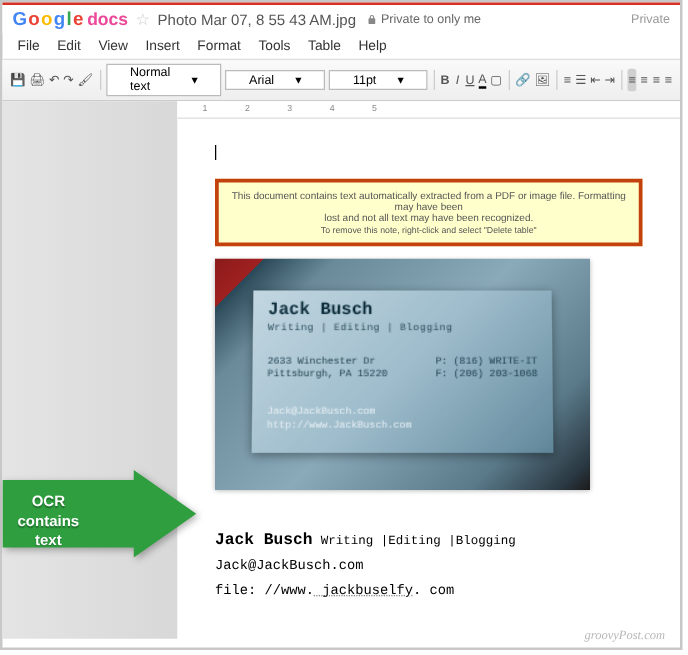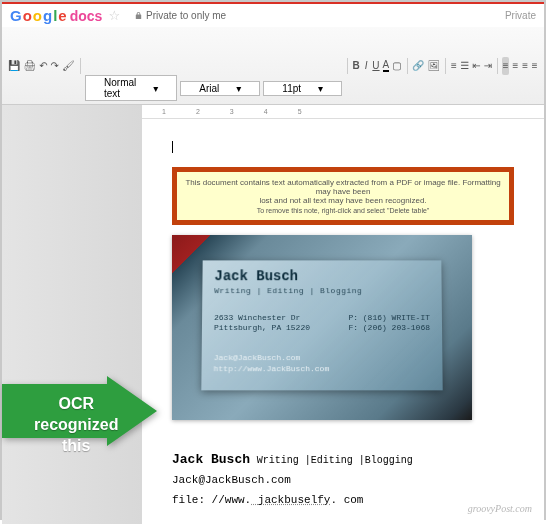--- a/index.html
+++ b/index.html
@@ -12,72 +12,83 @@
     .docs { color:#ec4899; font-weight:bold; margin-left:2px; font-size:14px; }
     .star { color:#ccc; margin:0 6px; font-size:13px; }
     .fname { color:#555; font-size:12px; }
     .priv { font-size:10px; color:#666; margin-left:8px; display:flex; align-items:center; gap:3px; }
     .priv svg { width:9px; height:9px; }
     .updated { margin-left:auto; color:#999; font-size:10px; }
     .menus { display:flex; gap:2px; padding:2px 6px; font-size:11px; color:#333; border-bottom:1px solid #ddd; }
     .menus span { padding:2px 6px; cursor:pointer; }
     .tbar { display:flex; align-items:center; gap:3px; padding:3px 6px; border-bottom:1px solid #ccc; background:linear-gradient(#fafafa,#eee); font-size:10px; }
     .tbtn { width:18px; height:18px; display:flex; align-items:center; justify-content:center; color:#555; border-radius:2px; }
-    .sel { border:1px solid #bbb; padding:1px 18px; background:#fff; font-size:10px; display:flex; align-items:center; gap:17px;margin-top:45px; }
+    .sel { border:1px solid #bbb; padding:1px 18px; background:#fff; font-size:10px; display:flex; align-items:center; gap:17px; }
     .sep { width:1px; height:16px; background:#ccc; margin:0 2px; }
     .content { display:flex; height:430px; }
     .leftg { width:140px; background:linear-gradient(90deg,#e4e4e4 0%,#d8d8d8 100%); position:relative; }
     .doc { flex:1; background:#fff; position:relative; padding:0; }
     .ruler { height:14px; background:#fff; border-bottom:1px solid #ddd; display:flex; align-items:center; font-size:8px; color:#888; padding-left:20px; gap:30px; }
     .ruler span { font-size:7px; }
     .page { padding:20px 30px 10px 30px; }
     .cursor { width:1px; height:12px; background:#000; display:inline-block; }
-    .notice { background:#ffffcc; border:5px solid #c2410c; font-size:8px; padding:6px; margin:10px 0; text-align:center; color:#555; }
+    .notice { background:#ffffcc; border:3px solid #c2410c; font-size:8px; padding:6px; margin:10px 0; text-align:center; color:#555; }
     .notice .sub { font-size:7px; margin-top:2px; }
     .photo { width:300px; height:185px; position:relative; box-shadow:0 1px 4px rgba(0,0,0,0.3); background:linear-gradient(135deg,#8b1a1a 0%,#a02020 8%,#2a4858 8%,#6a8a9a 20%,#8aaaba 50%,#5a7a8a 80%,#2a3842 95%,#1a1a1a 100%); overflow:hidden; }
     .card { position:absolute; top:25px; left:30px; right:30px; bottom:30px; background:linear-gradient(135deg,rgba(200,220,230,0.95) 0%,rgba(160,190,205,0.9) 50%,rgba(100,140,160,0.85) 100%); color:#222; font-family:'Courier New',monospace; padding:8px 12px; transform:perspective(400px) rotateX(2deg); box-shadow:0 2px 8px rgba(0,0,0,0.4); }
     .cname { font-size:14px; font-weight:bold; color:#0a2a3a; }
     .ctag { font-size:8px; color:#2a4a5a; margin-top:2px; letter-spacing:0.5px; }
     .caddr { font-size:8px; margin-top:18px; color:#1a3a4a; line-height:1.3; display:flex; justify-content:space-between; }
     .cweb { font-size:8px; margin-top:18px; color:#e8f0f4; line-height:1.4; }
     .ocr { font-family:'Courier New',monospace; font-size:11px; margin-top:28px; line-height:1.8; }
     .ocr .row1 b { font-size:13px; }
     .ocr .row1 span { font-size:10px; }
     .ocr .und { text-decoration:underline; text-decoration-style:dotted; text-decoration-color:#888; }
     .arrow { position:absolute; left:0; bottom:72px; width:155px; height:70px; z-index:5; }
     .arrow-svg { filter:drop-shadow(2px 2px 3px rgba(0,0,0,0.3)); }
-    .arrow-txt { position:absolute; top:18px; left:32px; color:#fff; font-size:16px; font-weight:bold; text-align:center; line-height:1.3; text-shadow:0 1px 1px rgba(0,0,0,0.3); }
+    .arrow-txt { position:absolute; top:18px; left:12px; color:#fff; font-size:12px; font-weight:bold; text-align:center; line-height:1.3; text-shadow:0 1px 1px rgba(0,0,0,0.3); }
     .wm { position:absolute; bottom:4px; right:12px; font-family:cursive; font-style:italic; font-size:10px; color:#b8b8b8; z-index:6; }
   </style>
 </head>
 <body>
 
 <div class="frame">
   <div class="redtop"></div>
 
   <div class="hdr">
     <div class="logo">
       <span class="c1">G</span>
         <span class="c2">o</span>
         <span class="c3">o</span>
         <span class="c1">g</span>
         <span class="c4">l</span>
         <span class="c2">e</span>
       <span class="docs">docs</span>
     </div>
     <span class="star">☆</span>
+    <span class="fname">Photo Mar 07, 8 55 43 AM.jpg</span>
     <span class="priv">
       <svg viewBox="0 0 10 10">
           <path fill="#888" d="M3 4V3a2 2 0 014 0v1h.5a.5.5 0 01.5.5v4a.5.5 0 01-.5.5h-5a.5.5 0 01-.5-.5v-4a.5.5 0 01.5-.5H3zm1 0h2V3a1 1 0 00-2 0v1z"></path>
         </svg>
       <span>Private to only me</span>
     </span>
     <span class="updated">Private</span>
   </div>
 
+  <div class="menus">
+    <span>File</span>
+    <span>Edit</span>
+    <span>View</span>
+    <span>Insert</span>
+    <span>Format</span>
+    <span>Tools</span>
+    <span>Table</span>
+    <span>Help</span>
+  </div>
 
   <div class="tbar">
     <div class="tbtn">💾</div>
     <div class="tbtn">🖨</div>
     <div class="tbtn">↶</div>
     <div class="tbtn">↷</div>
     <div class="tbtn">🖌</div>
     <div class="sep"></div>
     <div class="sel">
         <span>Normal text</span> 
@@ -155,18 +166,18 @@
         </div>
       </div>
     </div>
   </div>
 
   <div class="arrow">
     <svg class="arrow-svg" width="155" height="70" viewBox="0 0 155 70">
       <polygon points="0,8 105,8 105,0 155,35 105,70 105,62 0,62" fill="#2e9e3f"></polygon>
     </svg>
     <div class="arrow-txt">
-      <span>OCR</span><br><span>recognized</span><br><span>this</span>
+      <span>OCR</span><br><span>contains</span><br><span>text</span>
     </div>
   </div>
 
   <div class="wm">groovyPost.com</div>
 </div>
 
 </body></html>

